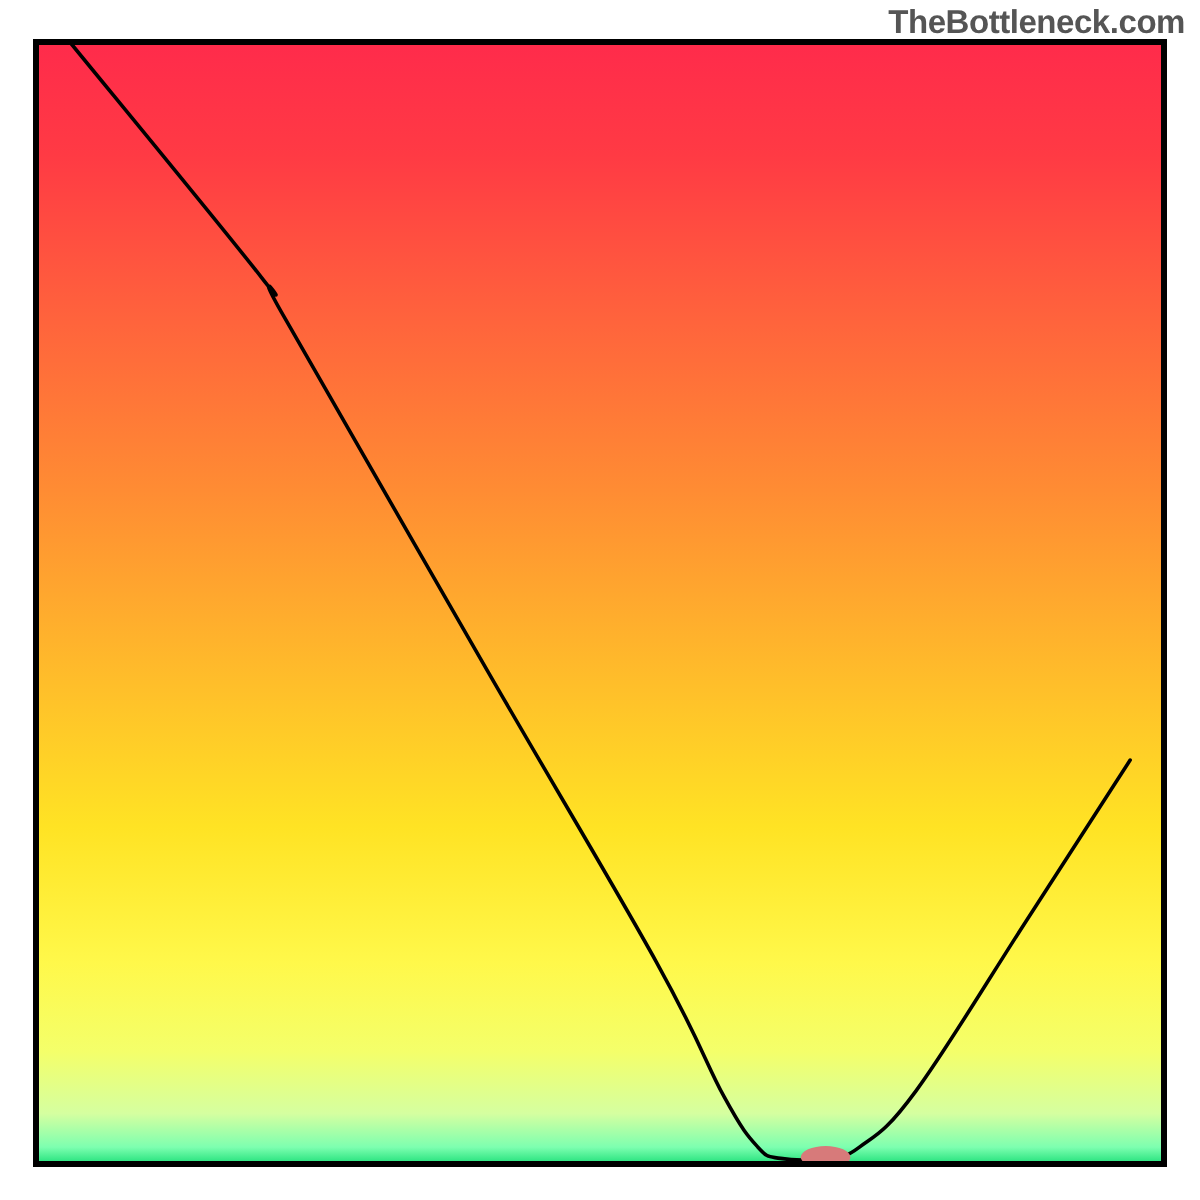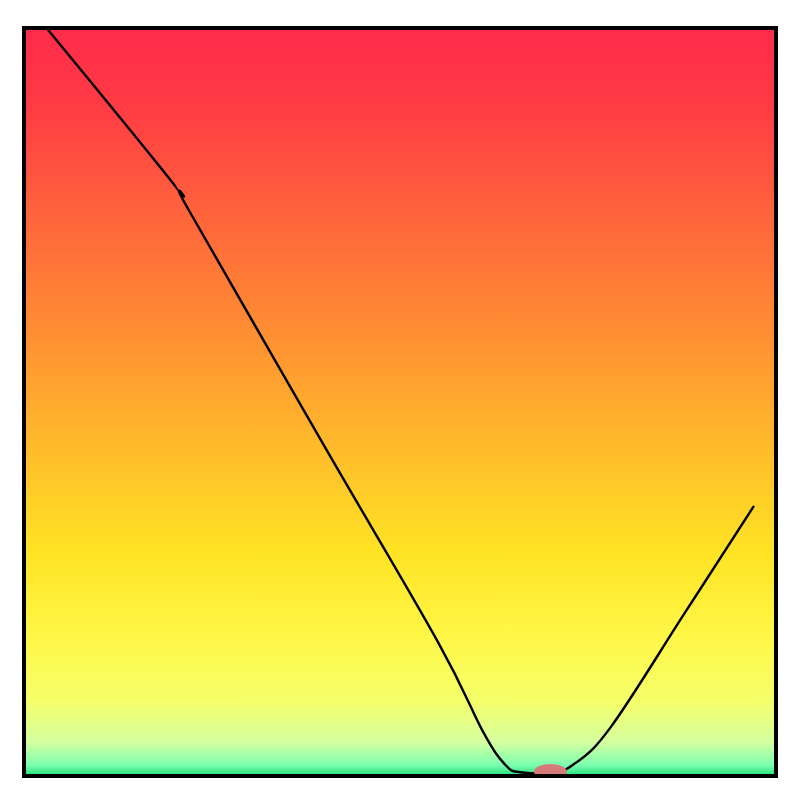--- a/index.html
+++ b/index.html
@@ -27,20 +27,21 @@
     z-index: 10;
   }
   svg {
     display: block;
   }
 </style>
 </head>
 <body>
 
 <div class="chart-container">
+  <div class="watermark">TheBottleneck.com</div>
   <svg id="chart-svg" width="800" height="800" viewBox="0 0 800 800">
     <defs>
       <linearGradient id="bg-grad" x1="0" y1="0" x2="0" y2="1">
           <stop offset="0.00%" stop-color="#ff2b4b"></stop>
           <stop offset="10.00%" stop-color="#ff3a44"></stop>
           <stop offset="25.00%" stop-color="#ff643c"></stop>
           <stop offset="40.00%" stop-color="#ff8c33"></stop>
           <stop offset="55.00%" stop-color="#ffb82b"></stop>
           <stop offset="70.00%" stop-color="#ffe324"></stop>
           <stop offset="82.00%" stop-color="#fff84a"></stop>

